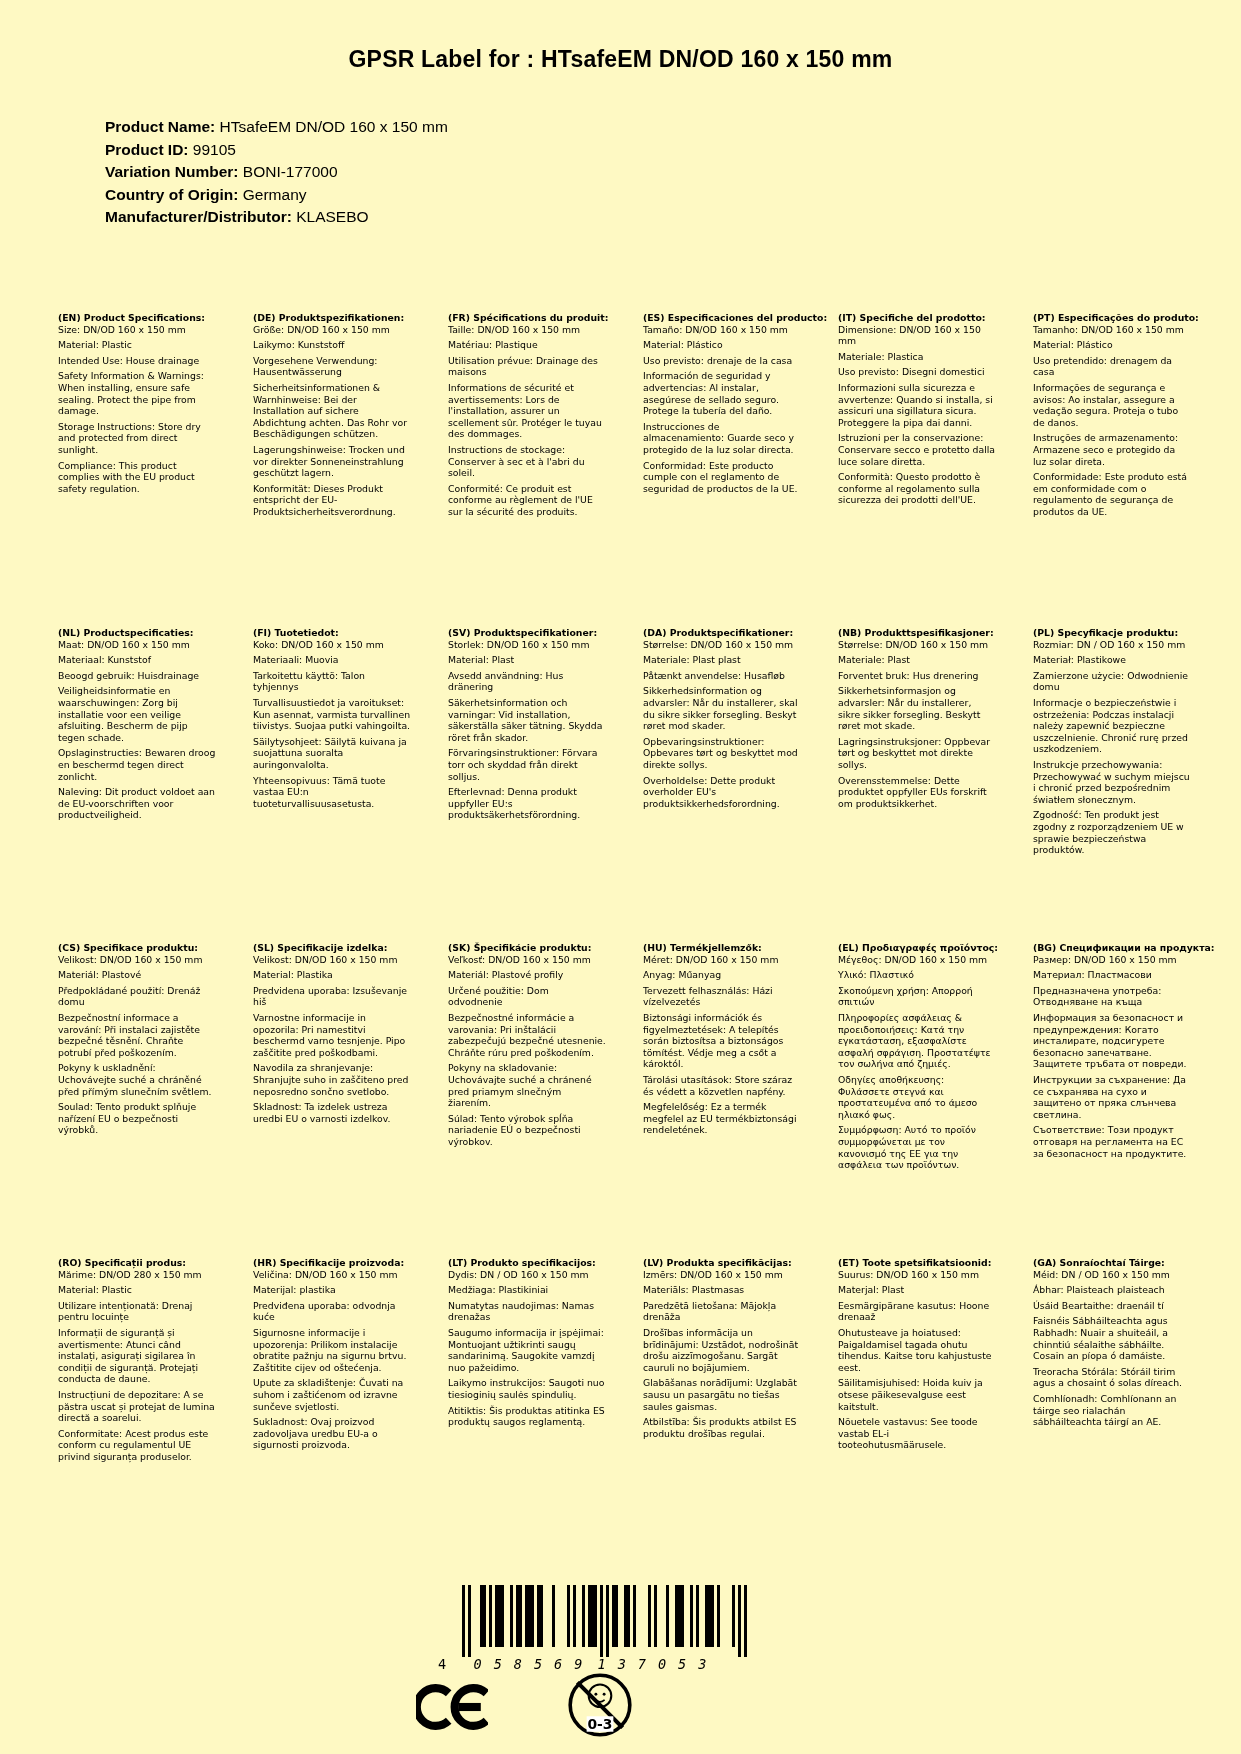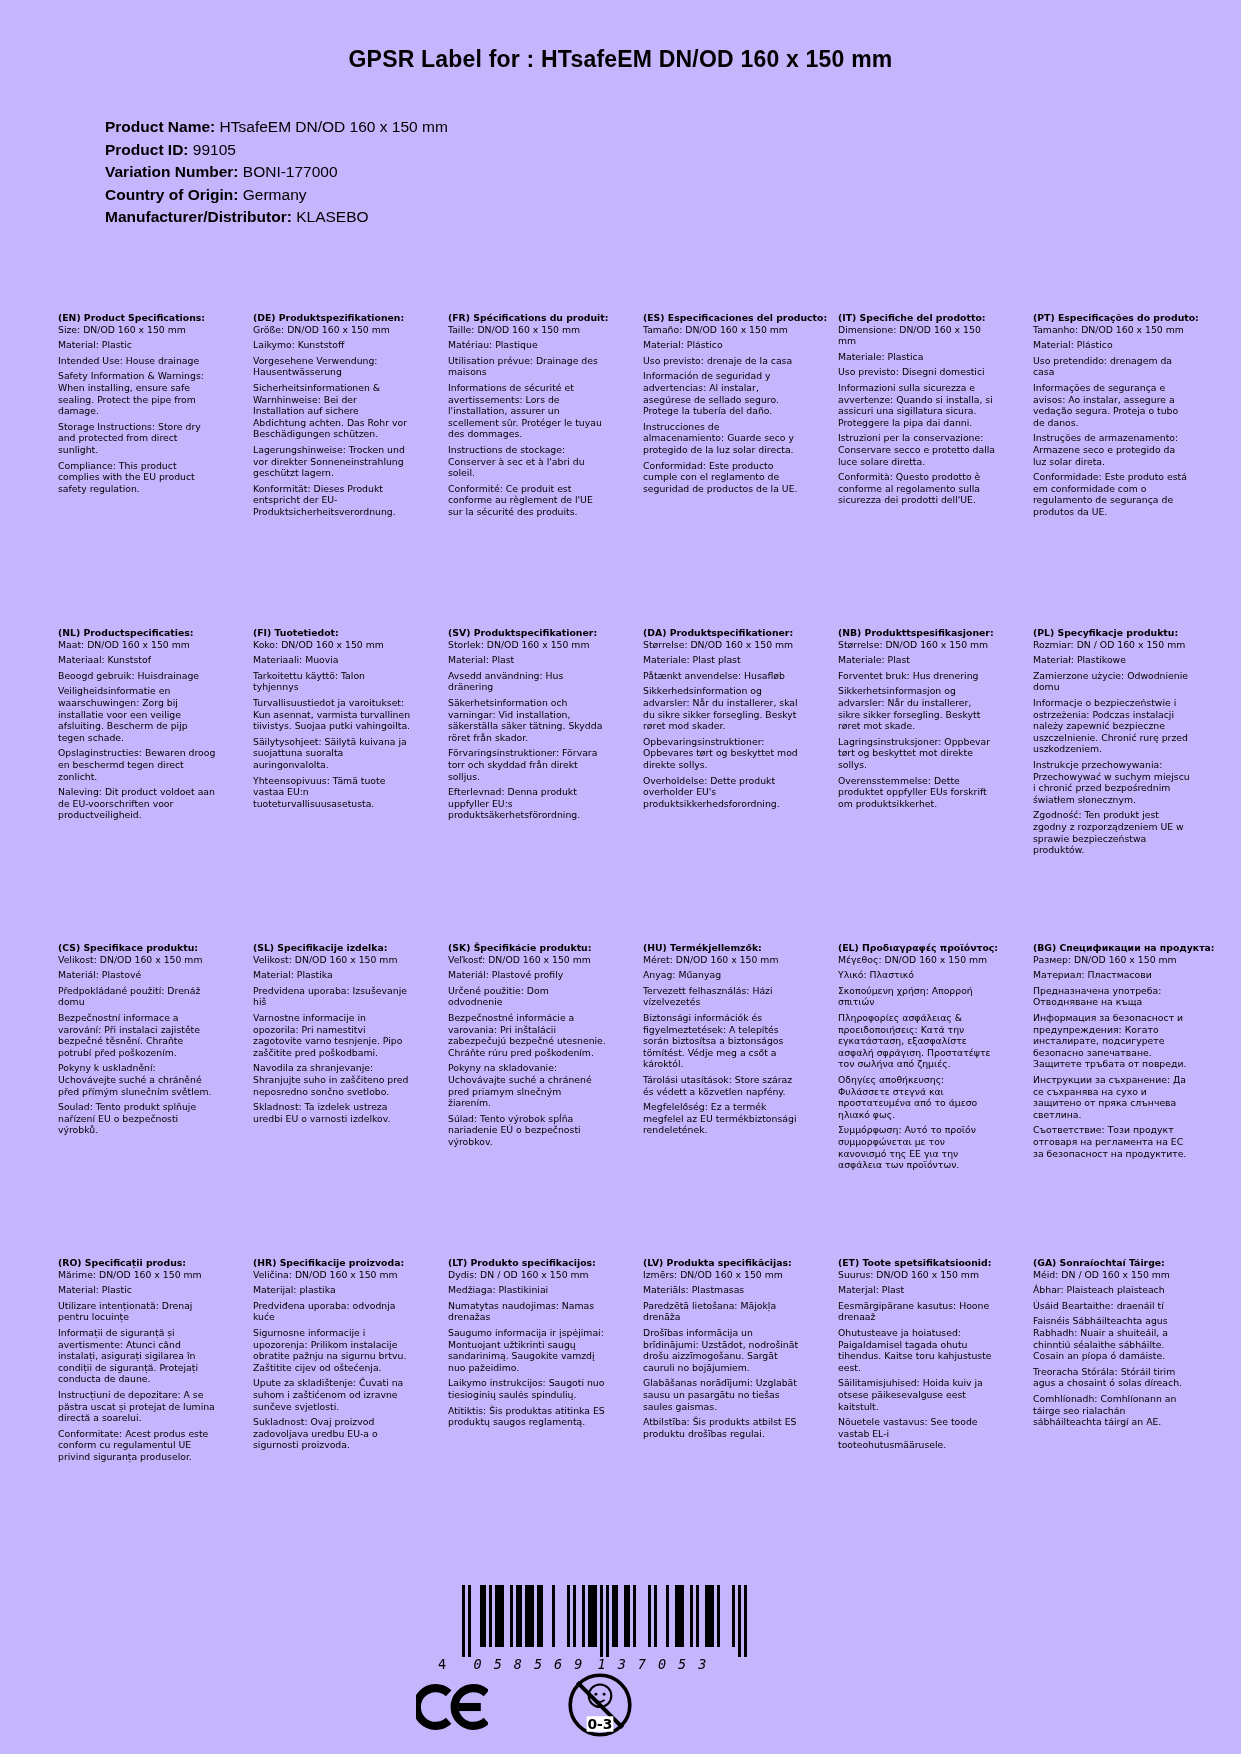--- a/index.html
+++ b/index.html
@@ -1,16 +1,16 @@
 <!DOCTYPE html>
 <html><head>
 <meta charset="utf-8">
 <style>
   html,body{margin:0;padding:0;background:#e8e8e8;}
-  #page{position:relative;width:1241px;height:1754px;background:#c4b5fd;margin:0 auto;
+  #page{position:relative;width:1241px;height:1754px;background:#fef9c3;margin:0 auto;
         font-family:"DejaVu Sans",sans-serif;color:#000;overflow:hidden;}
 
   .title{position:absolute;top:46px;left:0;width:100%;text-align:center;
          font-family:"Liberation Sans",sans-serif;font-weight:bold;font-size:23px;letter-spacing:.2px;}
 
   .info{position:absolute;left:57px;top:118px;font-family:"Liberation Sans",sans-serif;font-size:15.5px;line-height:17px;}
   .info-row{margin-bottom:5.5px;}
   .info-label{font-weight:bold;margin-left:48px;}
   .info-value{font-weight:normal;}
 
@@ -162,21 +162,21 @@
         <p>Předpokládané použití: Drenáž domu</p>
         <p>Bezpečnostní informace a varování: Při instalaci zajistěte bezpečné těsnění. Chraňte potrubí před poškozením.</p>
         <p>Pokyny k uskladnění: Uchovávejte suché a chráněné před přímým slunečním světlem.</p>
         <p>Soulad: Tento produkt splňuje nařízení EU o bezpečnosti výrobků.</p>
       </div>
       <div class="block">
         <div class="block-heading">(SL) Specifikacije izdelka:</div>
         <p>Velikost: DN/OD 160 x 150 mm</p>
         <p>Material: Plastika</p>
         <p>Predvidena uporaba: Izsuševanje hiš</p>
-        <p>Varnostne informacije in opozorila: Pri namestitvi zagotovite varno tesnjenje. Pipo zaščitite pred poškodbami.</p>
+        <p>Varnostne informacije in opozorila: Pri namestitvi beschermd varno tesnjenje. Pipo zaščitite pred poškodbami.</p>
         <p>Navodila za shranjevanje: Shranjujte suho in zaščiteno pred neposredno sončno svetlobo.</p>
         <p>Skladnost: Ta izdelek ustreza uredbi EU o varnosti izdelkov.</p>
       </div>
       <div class="block">
         <div class="block-heading">(SK) Špecifikácie produktu:</div>
         <p>Veľkosť: DN/OD 160 x 150 mm</p>
         <p>Materiál: Plastové profily</p>
         <p>Určené použitie: Dom odvodnenie</p>
         <p>Bezpečnostné informácie a varovania: Pri inštalácii zabezpečujú bezpečné utesnenie. Chráňte rúru pred poškodením.</p>
         <p>Pokyny na skladovanie: Uchovávajte suché a chránené pred priamym slnečným žiarením.</p>
@@ -204,21 +204,21 @@
         <div class="block-heading">(BG) Спецификации на продукта:</div>
         <p>Размер: DN/OD 160 x 150 mm</p>
         <p>Материал: Пластмасови</p>
         <p>Предназначена употреба: Отводняване на къща</p>
         <p>Информация за безопасност и предупреждения: Когато инсталирате, подсигурете безопасно запечатване. Защитете тръбата от повреди.</p>
         <p>Инструкции за съхранение: Да се съхранява на сухо и защитено от пряка слънчева светлина.</p>
         <p>Съответствие: Този продукт отговаря на регламента на ЕС за безопасност на продуктите.</p>
       </div>
       <div class="block">
         <div class="block-heading">(RO) Specificații produs:</div>
-        <p>Mărime: DN/OD 160 x 150 mm</p>
+        <p>Mărime: DN/OD 280 x 150 mm</p>
         <p>Material: Plastic</p>
         <p>Utilizare intenționată: Drenaj pentru locuințe</p>
         <p>Informații de siguranță și avertismente: Atunci când instalați, asigurați sigilarea în condiții de siguranță. Protejați conducta de daune.</p>
         <p>Instrucțiuni de depozitare: A se păstra uscat și protejat de lumina directă a soarelui.</p>
         <p>Conformitate: Acest produs este conform cu regulamentul UE privind siguranța produselor.</p>
       </div>
       <div class="block">
         <div class="block-heading">(HR) Specifikacije proizvoda:</div>
         <p>Veličina: DN/OD 160 x 150 mm</p>
         <p>Materijal: plastika</p>

